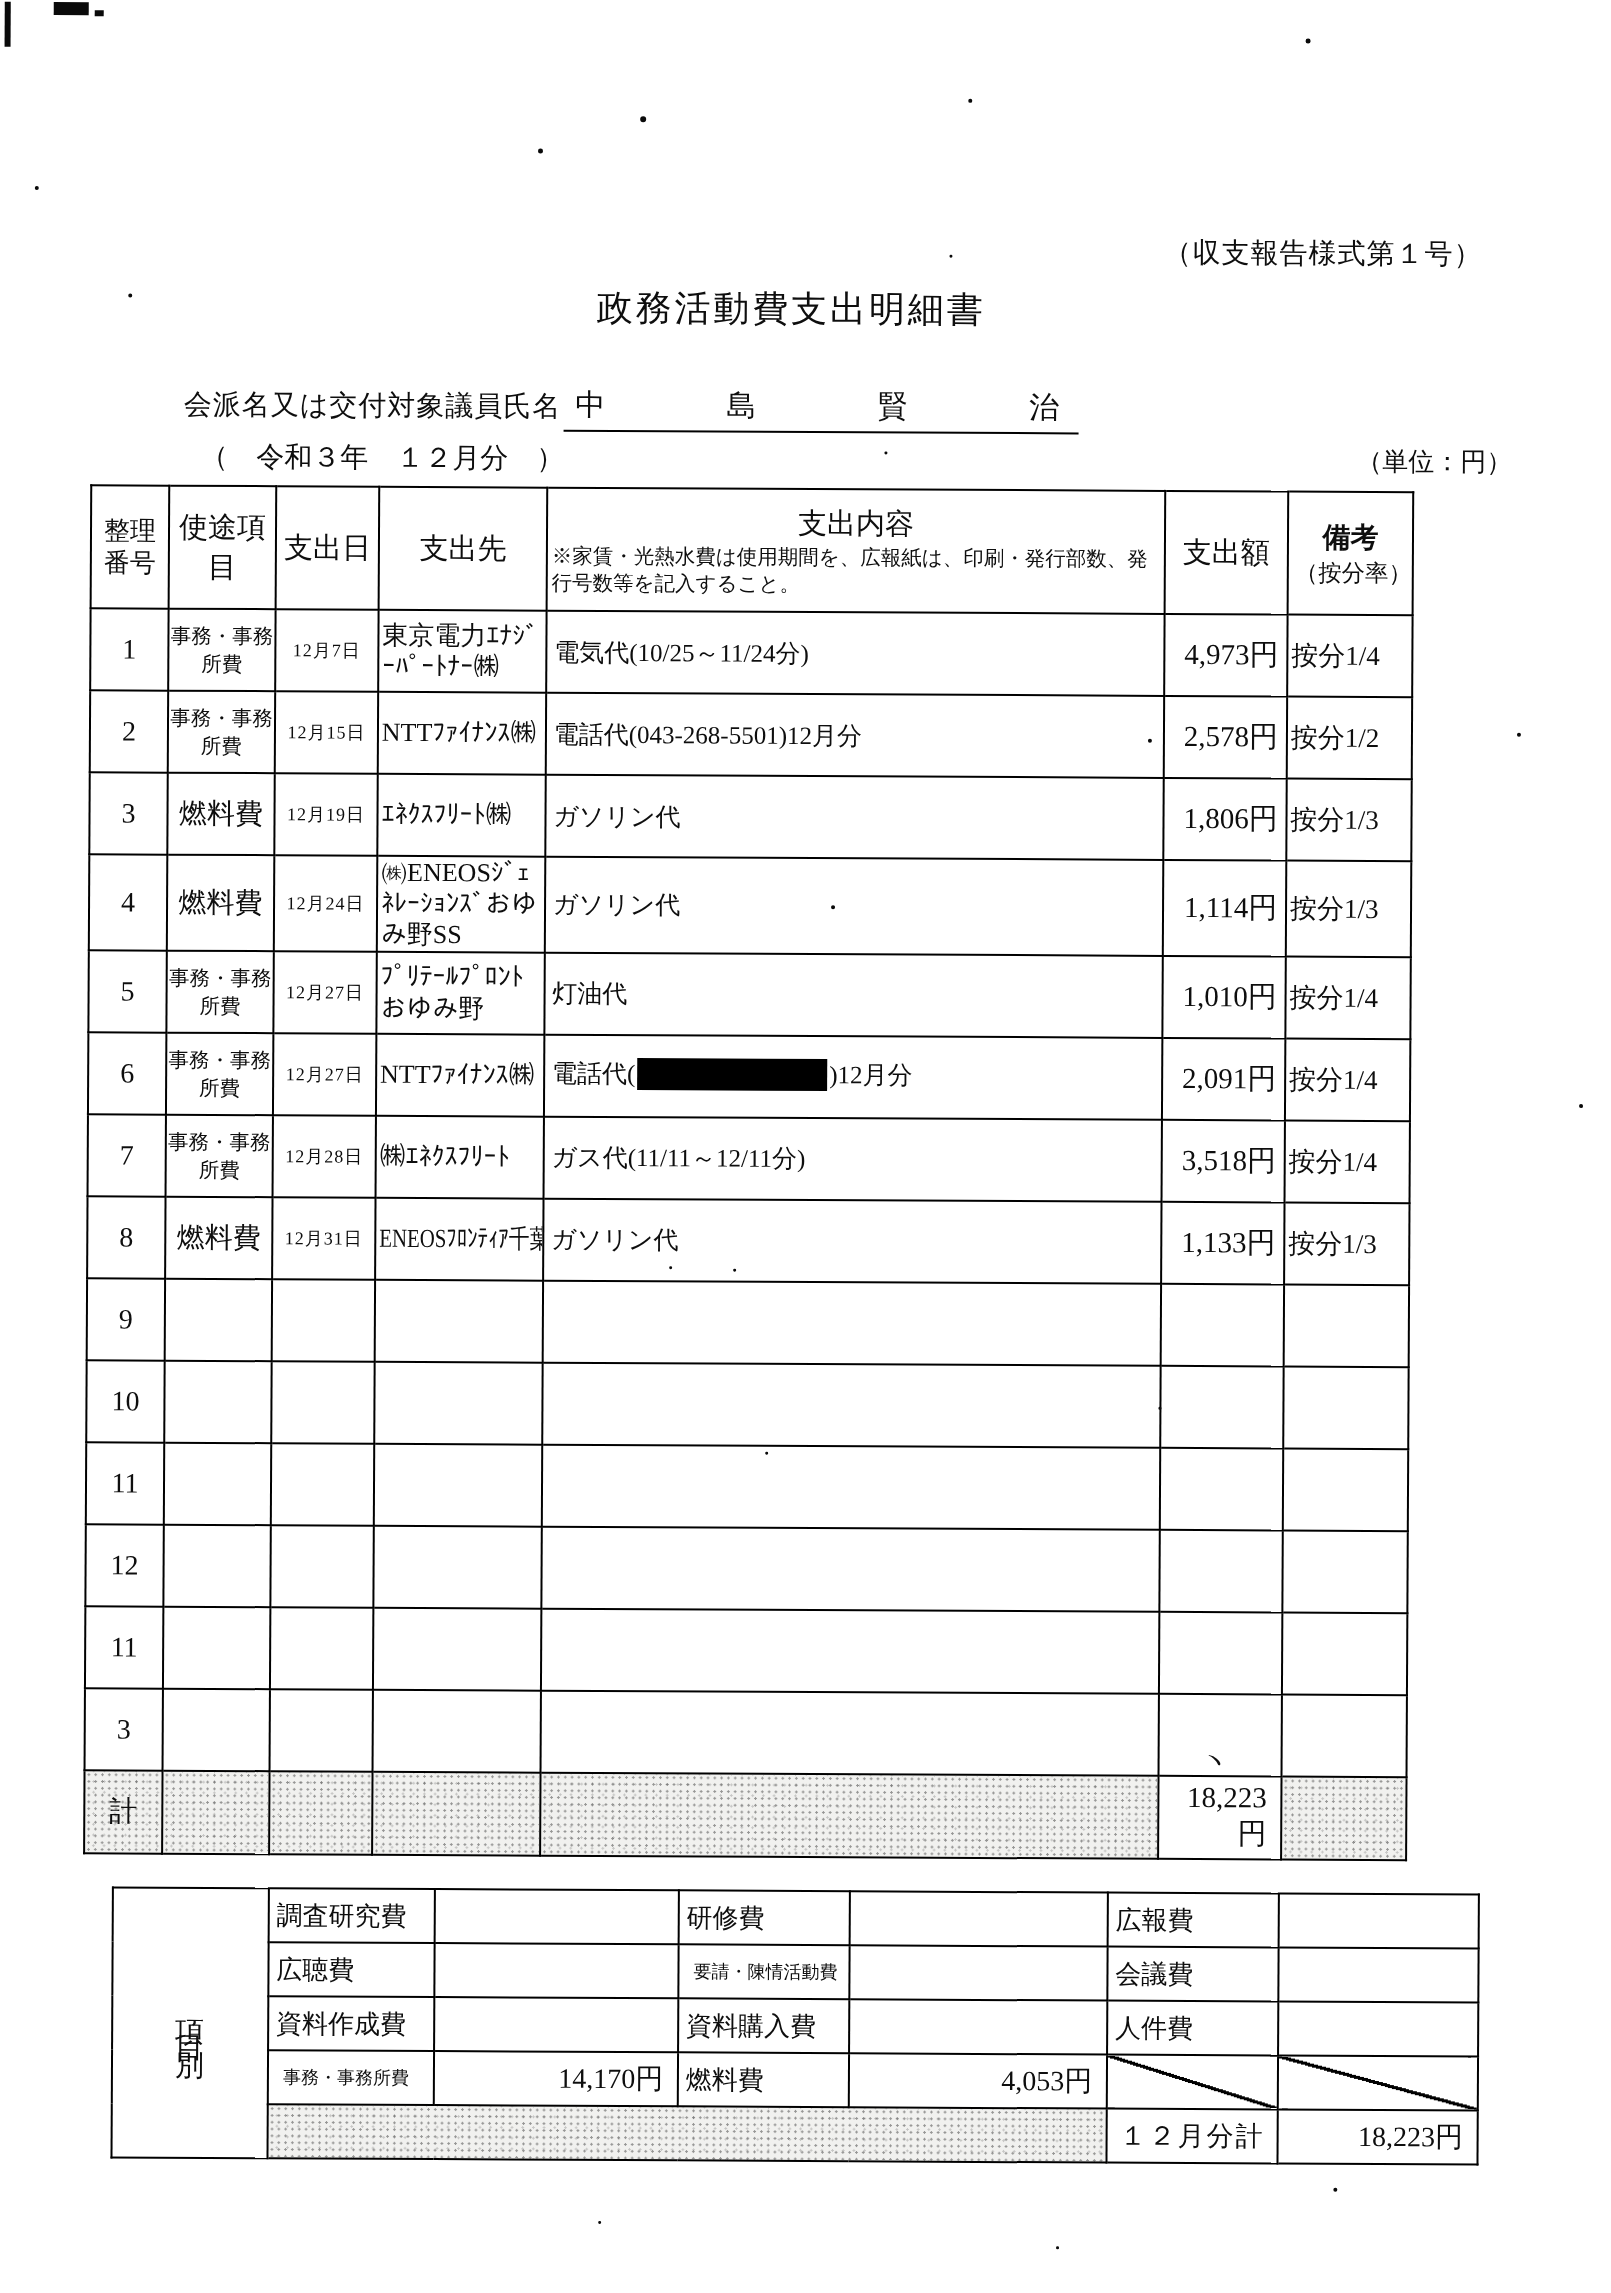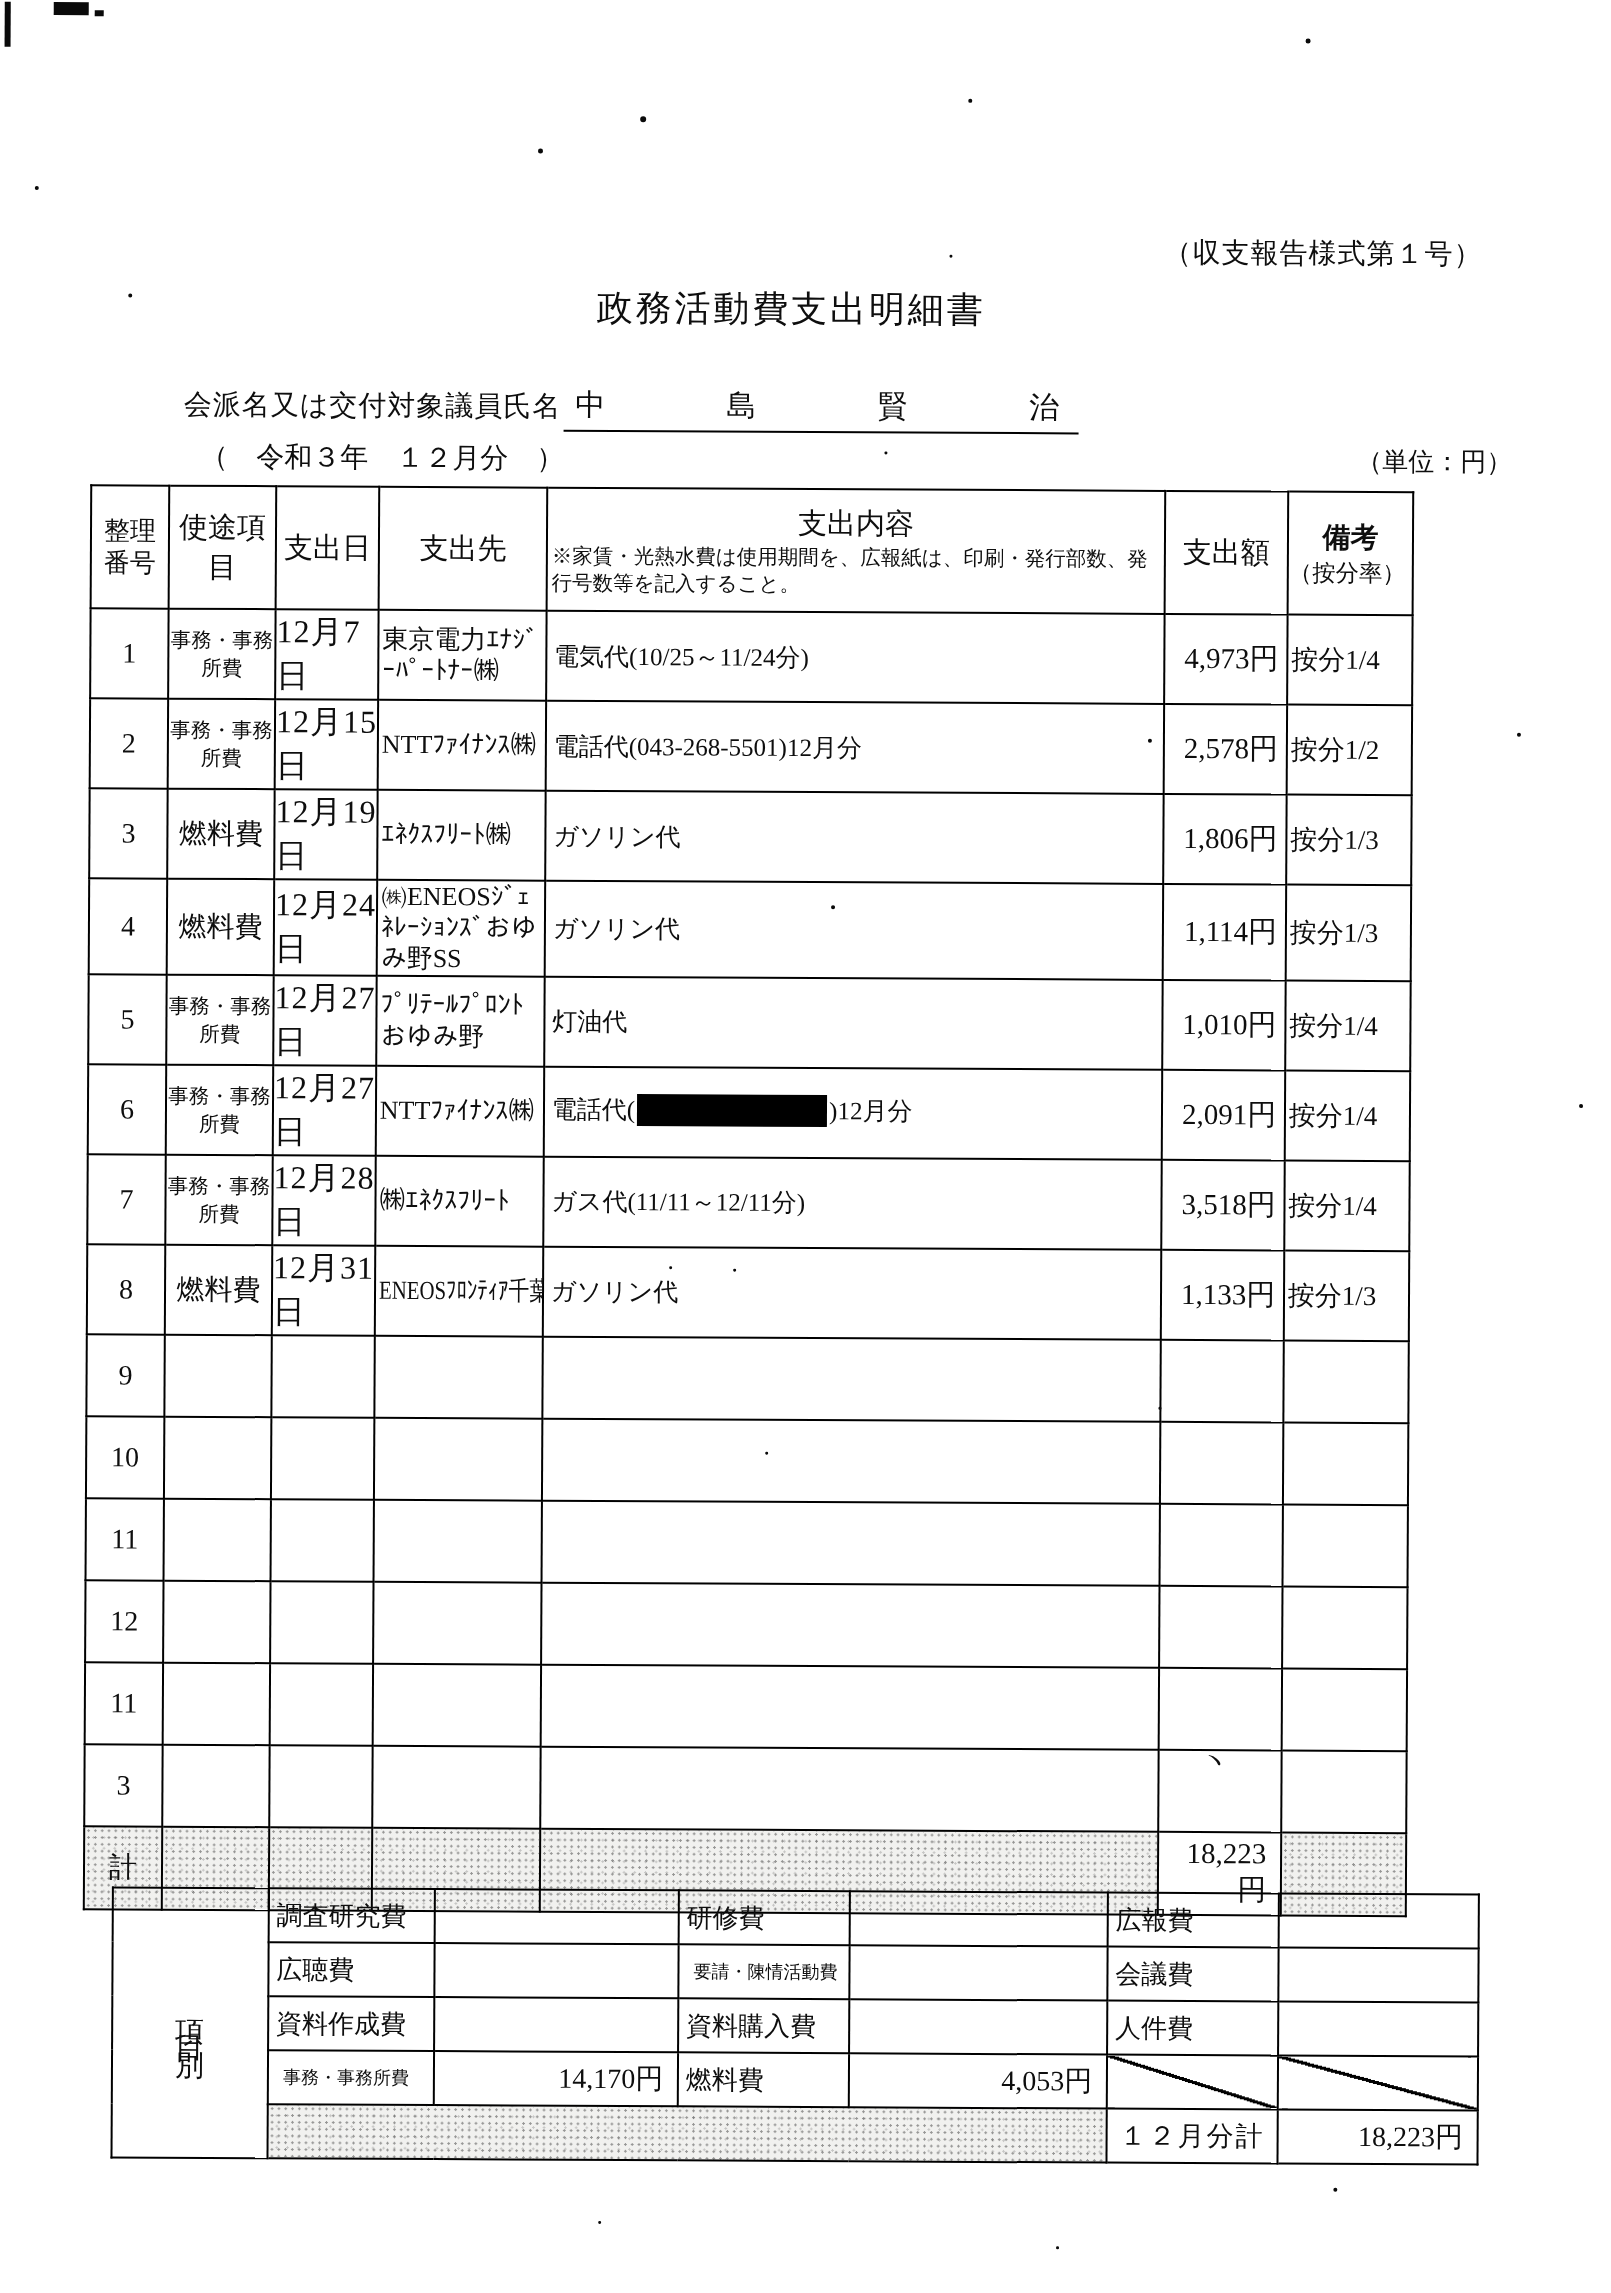--- a/index.html
+++ b/index.html
@@ -28,25 +28,25 @@
   
   .main{top:488px;left:88px;width:1322px;}
   .hr{height:123px;}
   .dr{height:82px;}
   .tr-total{height:83px;}
   .h-cell{font-size:29px;text-align:center;}
   .h-no{font-size:26px;line-height:1.2;padding:0 11.7px;word-break:break-all;text-align:center;}
   .hc-title{font-size:29px;text-align:center;margin-top:2.9px;}
   .hc-note{font-size:20.5px;text-align:left;line-height:1.28;padding:0 3.9px 2.9px 3.9px;}
   .h-remark-main{font-size:28px;text-align:center;font-weight:bold;}
-  .h-remark-sub{font-size:23.4px;text-align:left;}
+  .h-remark-sub{font-size:23.4px;text-align:right;}
   .c-no{font-size:28px;text-align:center;}
   .c-item{font-size:28px;text-align:center;}
   .c-item.sm{font-size:20.5px;}
-  .c-date{font-size:32px;letter-spacing:1px;border-radius:13px;}
+  .c-date{font-size:18px;text-align:center;letter-spacing:1px;border-radius:13px;}
   .c-payee{font-size:26px;text-align:left;padding:0 2.9px;line-height:1.2;}
   .c-content{font-size:25px;text-align:left;padding:0 6.8px;}
   .c-amount{font-size:29px;text-align:right;padding-right:7.8px;}
   .c-remark{font-size:27px;text-align:left;padding-left:2.9px;margin-left:32px;}
   .total-amt{padding-right:13.7px;}
   .fit{display:inline-block;white-space:nowrap;transform:scaleX(0.8);transform-origin:0 50%;}
   .redact{display:inline-block;width:190px;height:32px;background:#000;
           vertical-align:middle;margin:0 2px 4.9px 2px;}
 
   

